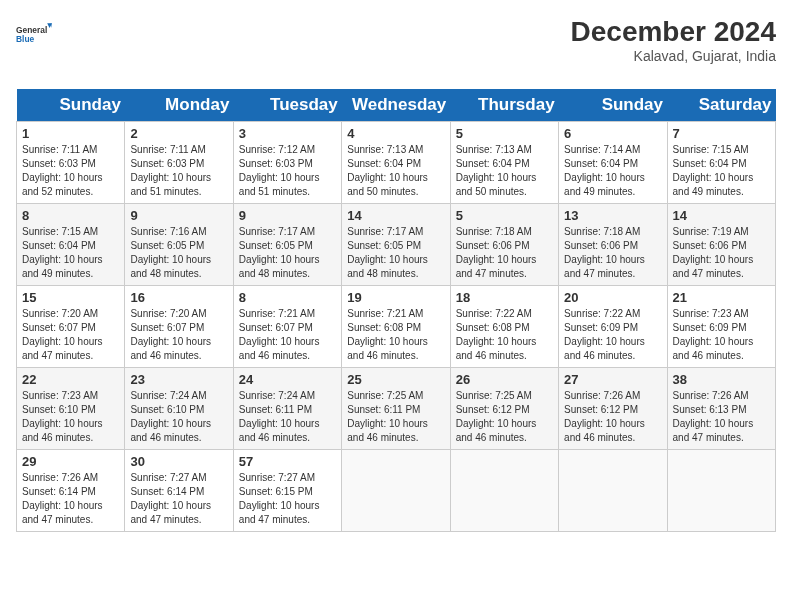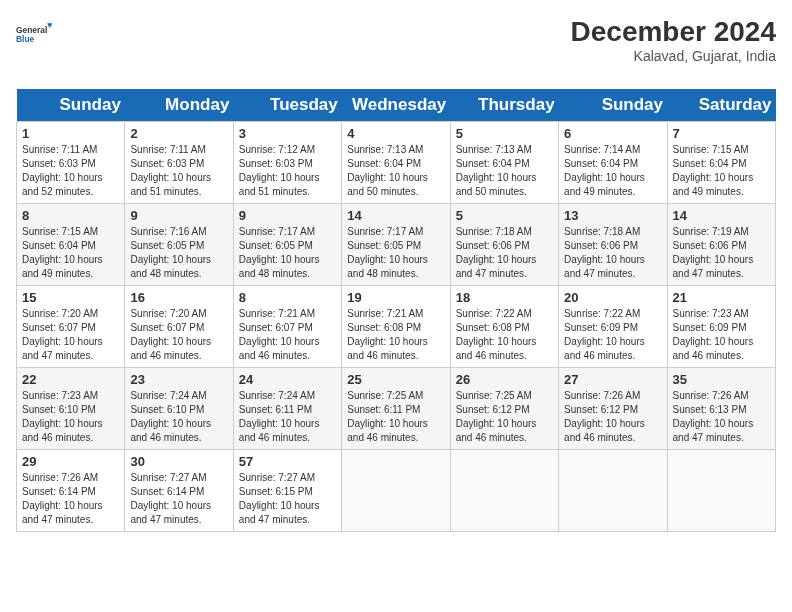--- a/index.html
+++ b/index.html
@@ -213,21 +213,21 @@
       </td>
         <td>
         <span class="day-num">26</span>
         <span class="day-info">Sunrise: 7:25 AM<br>Sunset: 6:12 PM<br>Daylight: 10 hours and 46 minutes.</span>
       </td>
         <td>
         <span class="day-num">27</span>
         <span class="day-info">Sunrise: 7:26 AM<br>Sunset: 6:12 PM<br>Daylight: 10 hours and 46 minutes.</span>
       </td>
         <td>
-        <span class="day-num">35</span>
+        <span class="day-num">38</span>
         <span class="day-info">Sunrise: 7:26 AM<br>Sunset: 6:13 PM<br>Daylight: 10 hours and 47 minutes.</span>
       </td>
       </tr>
       <tr>
         <td>
         <span class="day-num">29</span>
         <span class="day-info">Sunrise: 7:26 AM<br>Sunset: 6:14 PM<br>Daylight: 10 hours and 47 minutes.</span>
       </td>
         <td>
         <span class="day-num">30</span>

